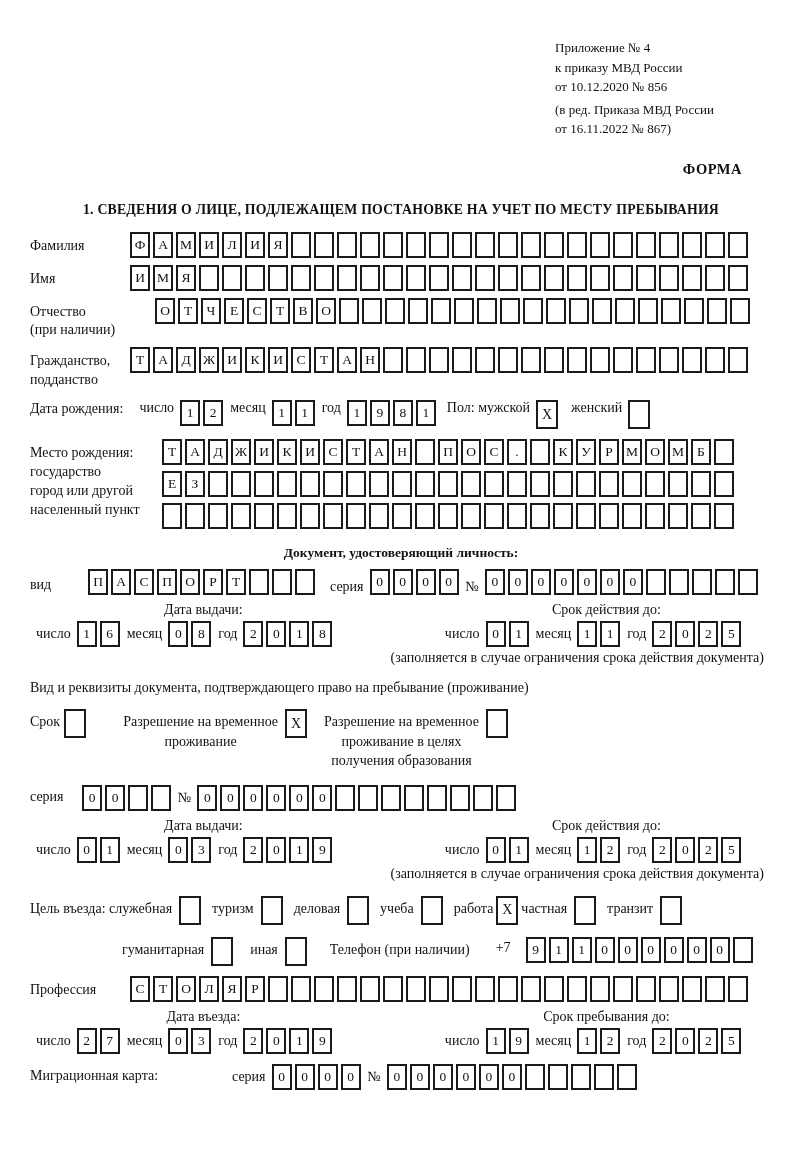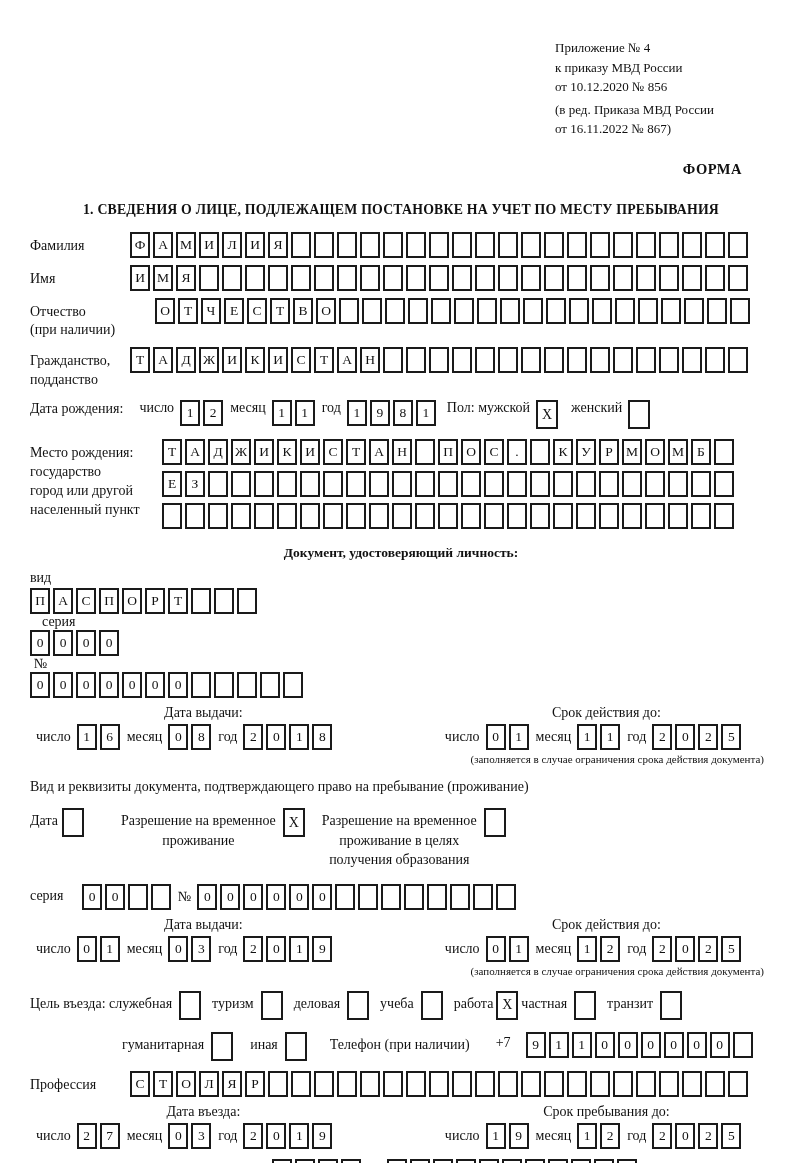--- a/index.html
+++ b/index.html
@@ -26,21 +26,21 @@
   .stack>.cells{display:flex;margin-bottom:6px;}
   .inlbl{font-size:14px;padding:5px 6px 0 4px;flex:none;}
   .docheading{text-align:center;font-weight:bold;font-size:13.5px;margin:10px 0 8px 0;}
   .datepair{display:flex;margin-top:4px;}
   .dcol{display:flex;flex-direction:column;}
   .dcol-l{margin-left:2px;width:352px;}
   .dcol-r{margin-left:66px;width:340px;}
   .dhead{text-align:center;font-size:14px;margin-bottom:3px;}
   .dline{display:flex;align-items:center;}
   .dline .inlbl{padding-top:0;}
-  .note{text-align:right;font-size:11px;margin-top:3px;padding-right:8px;}
+  .note{text-align:right;font-size:14px;margin-top:3px;padding-right:8px;}
   .intro{font-size:14px;line-height:1.65;margin-top:10px;}
   .optrow{display:flex;align-items:flex-start;margin-top:8px;}
   .opt{display:flex;align-items:flex-start;}
   .optlabel{font-size:14px;line-height:1.4;padding-top:5px;text-align:center;}
   .opt .cells{margin-left:7px;margin-top:2px;}
   .purpose .optlabel{text-align:right;}
   .gap8{width:8px;flex:none;} .gap14{width:14px;flex:none;} .gap20{width:20px;flex:none;}
   .mt10{margin-top:10px;} .mt14{margin-top:14px;}
   .phoneprefix{font-size:14px;padding:5px 8px 0 0;flex:none;}
 </style>
@@ -308,21 +308,21 @@
           <span class="cell"></span>
           <span class="cell"></span>
           <span class="cell"></span>
           <span class="cell"></span>
         </span>
     </span>
   </div>
 
   <div class="docheading">Документ, удостоверяющий личность:</div>
 
-  <div class="row" style="align-items:flex-start;flex-direction:column;">
+  <div class="row" style="align-items:flex-end;">
     <span class="lbl w60" style="padding-top:0;">вид</span>
     <span class="cells">
         <span class="cell">П</span>
         <span class="cell">А</span>
         <span class="cell">С</span>
         <span class="cell">П</span>
         <span class="cell">О</span>
         <span class="cell">Р</span>
         <span class="cell">Т</span>
         <span class="cell"></span>
@@ -400,21 +400,21 @@
     </div>
   </div>
   <div class="note">(заполняется в случае ограничения срока действия документа)</div>
 
   <div class="intro">
     <div>Вид и реквизиты документа, подтверждающего право на пребывание (проживание)</div>
   </div>
 
   <div class="optrow">
     <span class="opt">
-      <span class="optlabel">Дата</span>
+      <span class="optlabel">Срок</span>
       <span class="cells big" style="margin-left:4px;">
           <span class="cell"></span>
         </span>
     </span>
     <span class="gap14"></span>
     <span class="gap20"></span>
     <span class="opt">
       <span class="optlabel pre">Разрешение на временное
 проживание</span>
       <span class="cells big">

